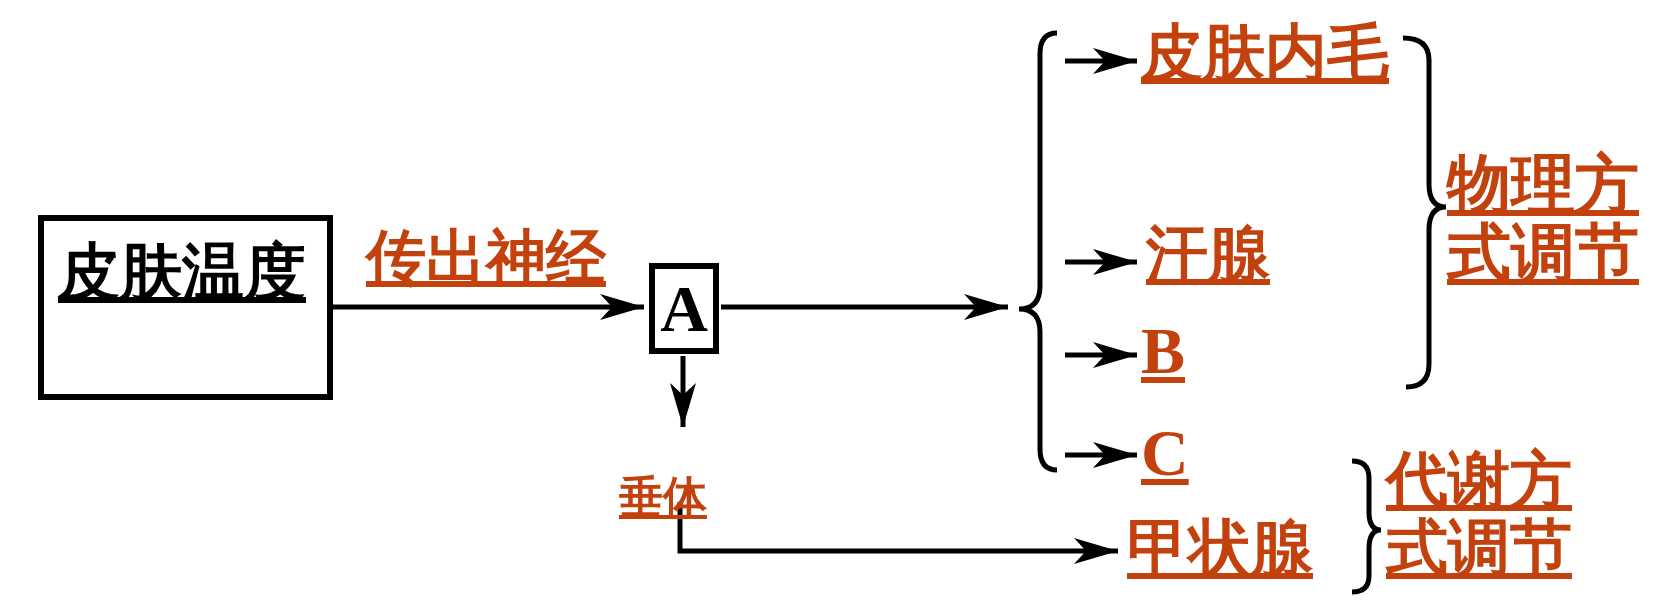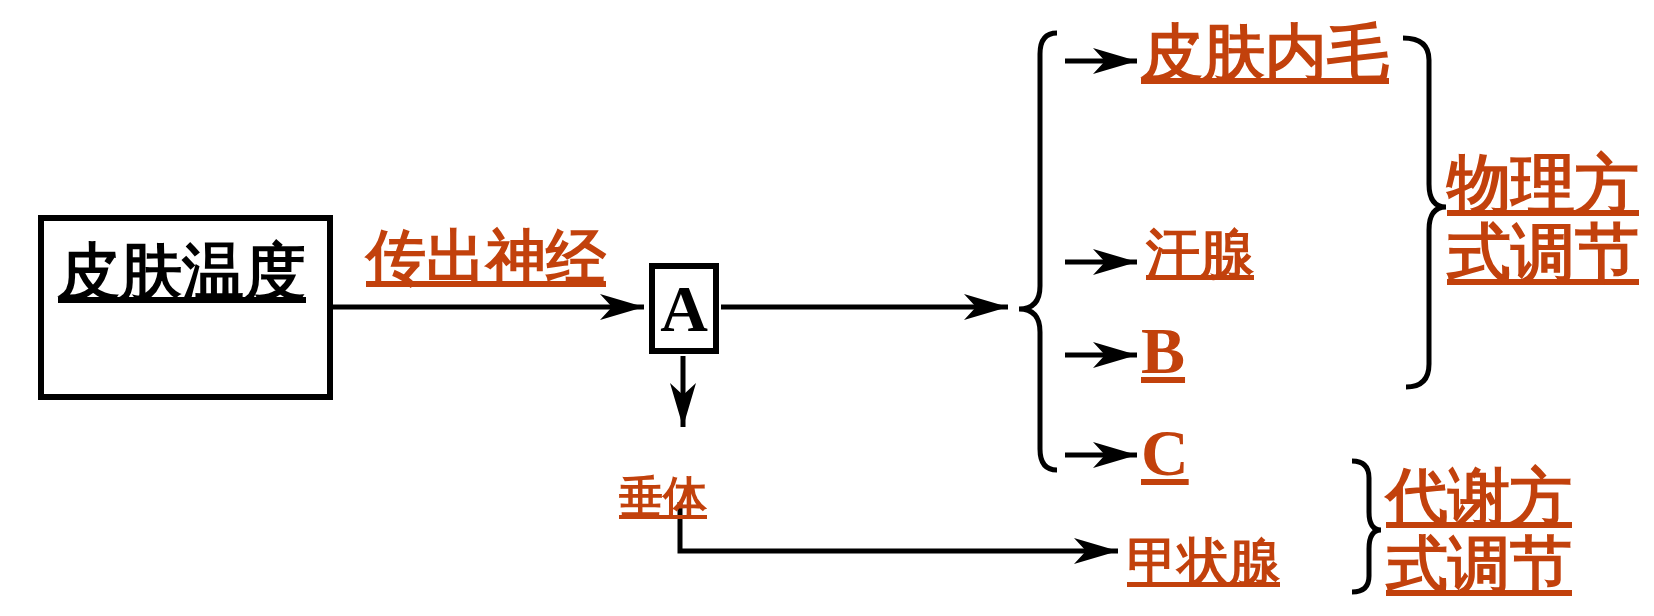--- a/index.html
+++ b/index.html
@@ -48,27 +48,27 @@
     display: flex;
     align-items: center;
     justify-content: center;
     font-size: 66px;
     font-weight: bold;
   }
   .line-block span { display: block; }
   .lbl-afferent   { left: 366px;  top: 226px; font-size: 60px; line-height: 64px; }
   .lbl-efferent   { left: 757px;  top: 230px; font-size: 56px; line-height: 62px; }
   .eff-capillary  { left: 1141px; top: 12px;  font-size: 62px; line-height: 82px; }
-  .eff-sweat      { left: 1146px; top: 221px; font-size: 54px; line-height: 66px; }
+  .eff-sweat      { left: 1146px; top: 221px; font-size: 62px; line-height: 66px; }
   .eff-b          { left: 1141px; top: 318px; font-size: 66px; line-height: 66px; }
   .eff-c          { left: 1141px; top: 420px; font-size: 66px; line-height: 66px; }
   .grp-physical   { left: 1447px; top: 150px; font-size: 64px; line-height: 69px; }
   .node-pituitary { left: 619px;  top: 425px; font-size: 44px; line-height: 66px; margin-top: 40px; }
-  .node-thyroid   { left: 1127px; top: 515px; font-size: 51px; line-height: 66px; margin-top: 14px; }
-  .grp-metabolic  { left: 1386px; top: 463px; font-size: 62px; line-height: 68px; }
+  .node-thyroid   { left: 1127px; top: 515px; font-size: 62px; line-height: 66px; }
+  .grp-metabolic  { left: 1386px; top: 446px; font-size: 62px; line-height: 68px; }
   .stroke {
     stroke: #000000;
     stroke-width: 5;
     fill: none;
   }
 </style>
 </head>
 <body>
 
 <div class="canvas">

